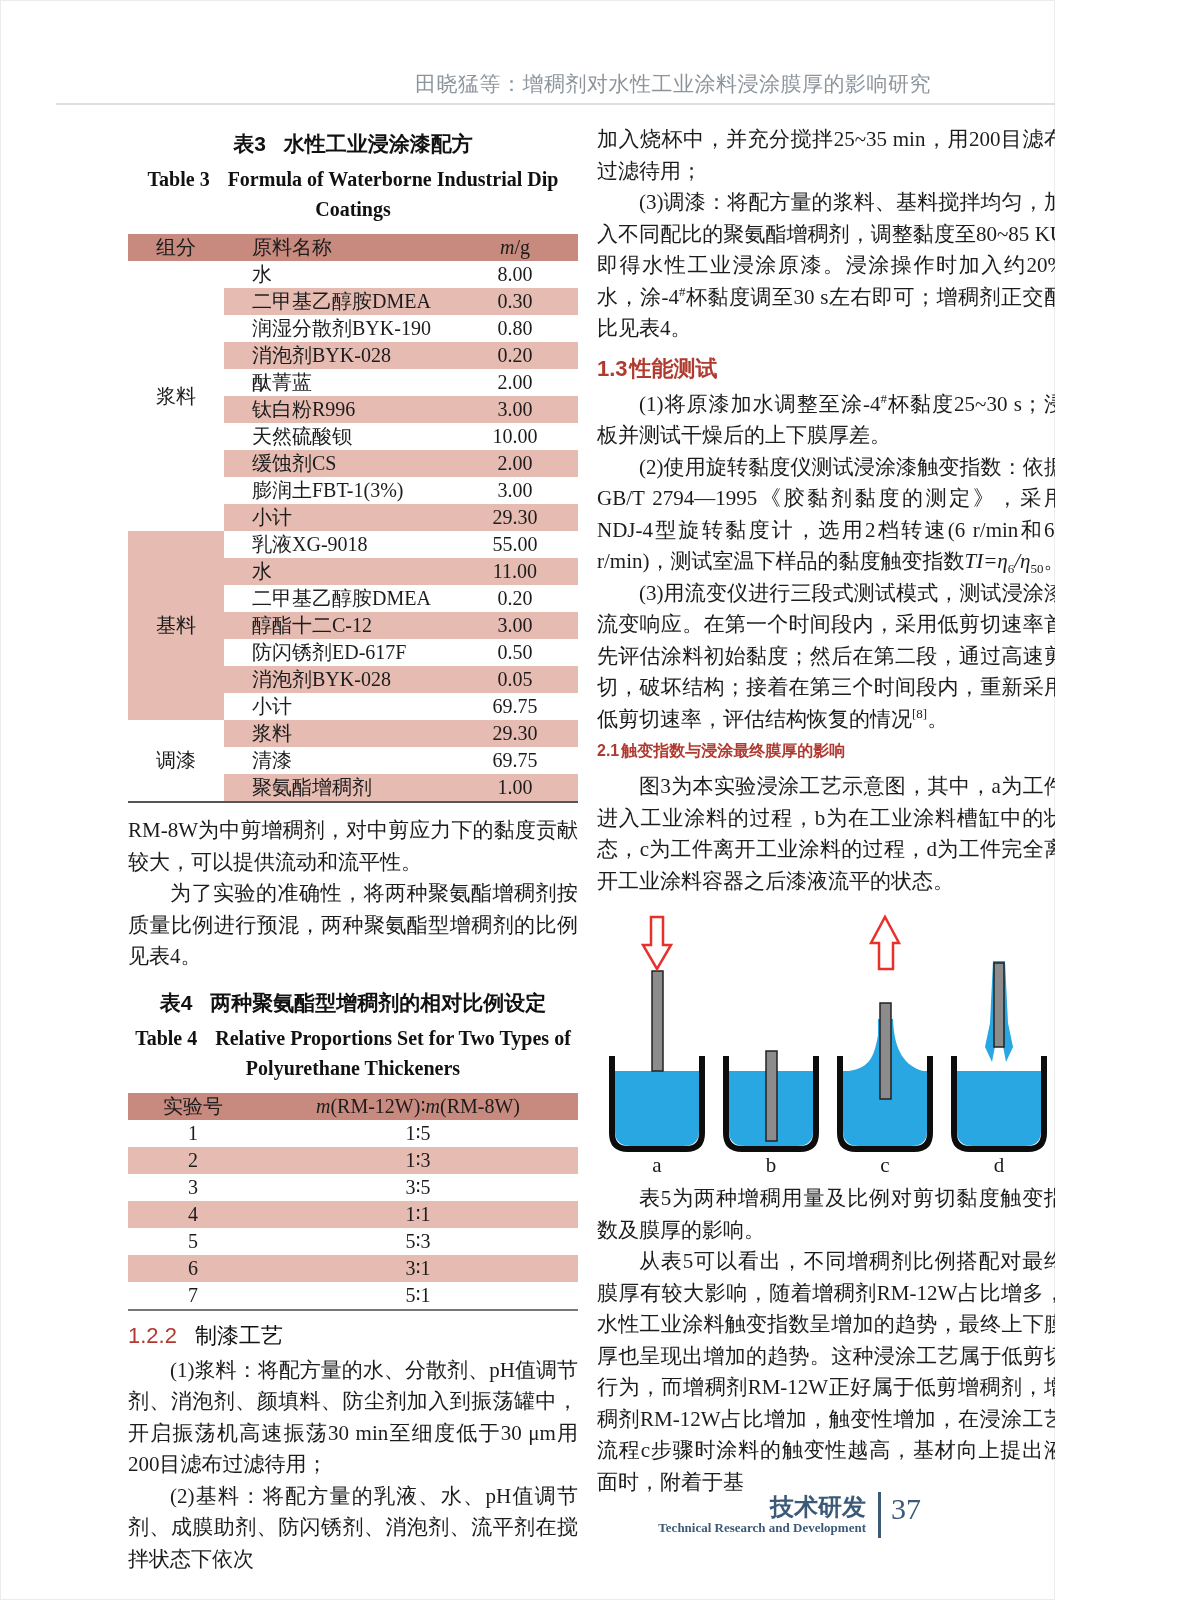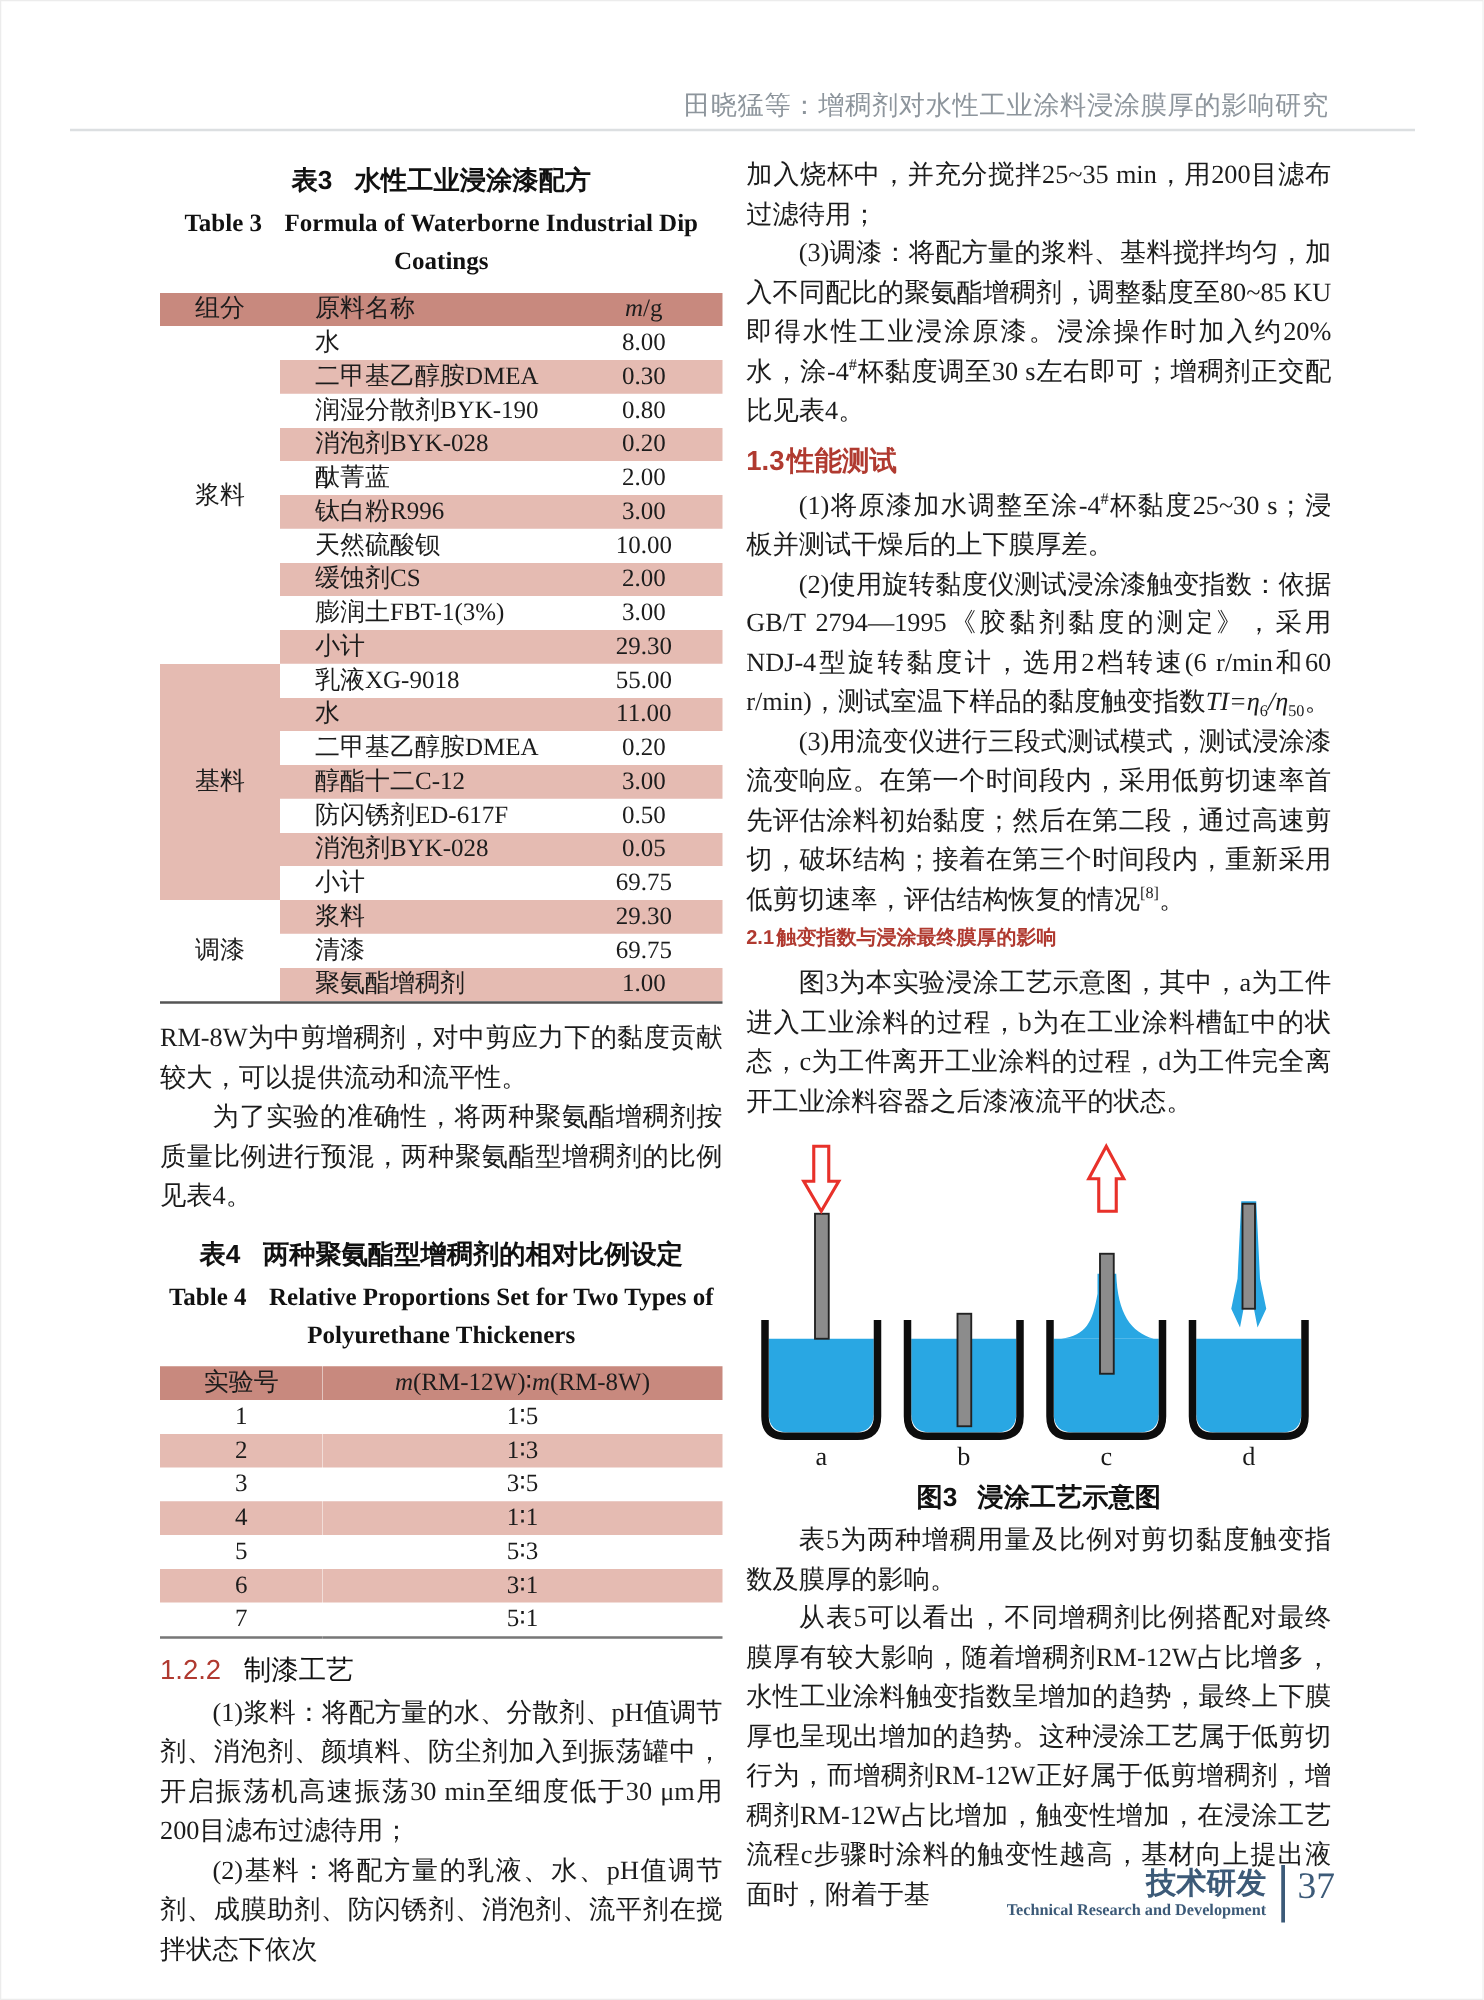--- a/index.html
+++ b/index.html
@@ -1,16 +1,16 @@
 <!DOCTYPE html>
 <html><head>
 <meta charset="utf-8">
 <style>
   html,body{margin:0;padding:0;background:#ffffff;}
-  .page{position:relative;width:1187px;height:1600px;background:#fff;overflow:hidden;
+  .page{position:relative;width:1055px;height:1600px;background:#fff;overflow:hidden;
         font-family:"Liberation Serif",serif;color:#1c1c1c;box-shadow:inset 0 0 0 1px #ececec;}
   
   .running-head{position:absolute;top:70px;right:124px;font-family:"Liberation Sans",sans-serif;
         font-size:21px;color:#8d959c;letter-spacing:.5px;}
   .head-rule{position:absolute;top:103px;left:56px;width:1076px;border-top:2px solid #dcdfe1;}
   
   .col-left{position:absolute;left:128px;top:128px;width:450px;}
   .col-right{position:absolute;left:597px;top:124px;width:468px;}
   
   .tt-zh{text-align:center;font-family:"Liberation Sans",sans-serif;font-weight:bold;
@@ -51,21 +51,21 @@
   .h-2{font-size:31px;line-height:40px;margin:14px 0 6px;}
   .h-2 .num{margin-right:24px;}
   .h-21{font-size:16px;line-height:32px;margin:0 0 4px;}
   
   .fig{margin:14px 0 2px;text-align:center;}
   .cap-zh{text-align:center;font-family:"Liberation Sans",sans-serif;font-weight:bold;
         font-size:21px;margin:2px 0 4px;color:#111;}
   .cap-en{text-align:center;font-weight:bold;font-size:20px;margin:0 0 12px;color:#111;}
   .cap-zh .gap,.cap-en .gap{display:inline-block;width:16px;}
   
-  .footer{position:absolute;top:1492px;right:119px;display:flex;align-items:center;justify-content:space-between;}
+  .footer{position:absolute;top:1492px;right:134px;display:flex;align-items:center;justify-content:space-between;}
   .foot-text{text-align:right;color:#3c5a78;}
   .foot-zh{font-family:"Liberation Sans",sans-serif;font-weight:bold;font-size:24px;line-height:26px;}
   .foot-en{font-size:13px;font-weight:bold;line-height:16px;}
   .foot-bar{width:3px;height:46px;background:#3c5a78;margin:0 10px 0 12px;}
   .foot-num{font-size:30px;color:#3c5a78;align-self:flex-start;line-height:34px;}
 </style>
 </head>
 <body>
 
 <div class="page">
@@ -292,23 +292,20 @@
           <path d="M357 145 V222 Q357 238 373 238 H431 Q447 238 447 222 V145" fill="none" stroke="#0d0d0d" stroke-width="6"></path>
         </g>
 
         <text x="60" y="261" text-anchor="middle" font-size="21" fill="#1a1a1a">a</text>
         <text x="174" y="261" text-anchor="middle" font-size="21" fill="#1a1a1a">b</text>
         <text x="288" y="261" text-anchor="middle" font-size="21" fill="#1a1a1a">c</text>
         <text x="402" y="261" text-anchor="middle" font-size="21" fill="#1a1a1a">d</text>
       </svg>
     </div>
 
-    <div class="cap-zh">
-      <span>图3</span><span class="gap"></span><span>浸涂工艺示意图</span>
-    </div>
 
     <p class="para indent">表5为两种增稠用量及比例对剪切黏度触变指数及膜厚的影响。</p>
     <p class="para indent">从表5可以看出，不同增稠剂比例搭配对最终膜厚有较大影响，随着增稠剂RM-12W占比增多，水性工业涂料触变指数呈增加的趋势，最终上下膜厚也呈现出增加的趋势。这种浸涂工艺属于低剪切行为，而增稠剂RM-12W正好属于低剪增稠剂，增稠剂RM-12W占比增加，触变性增加，在浸涂工艺流程c步骤时涂料的触变性越高，基材向上提出液面时，附着于基</p>
   </div>
 
   <div class="footer">
     <div class="foot-text">
       <div class="foot-zh">技术研发</div>
       <div class="foot-en">Technical Research and Development</div>
     </div>

